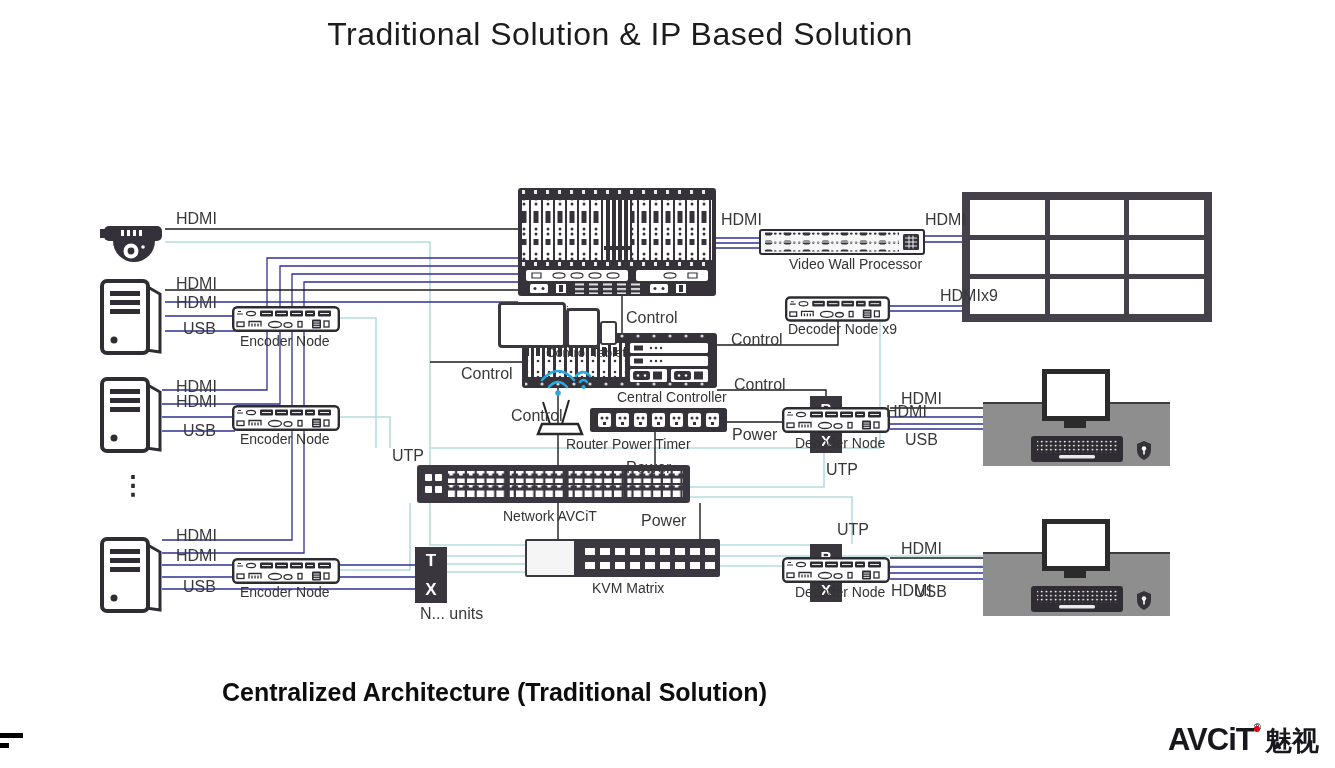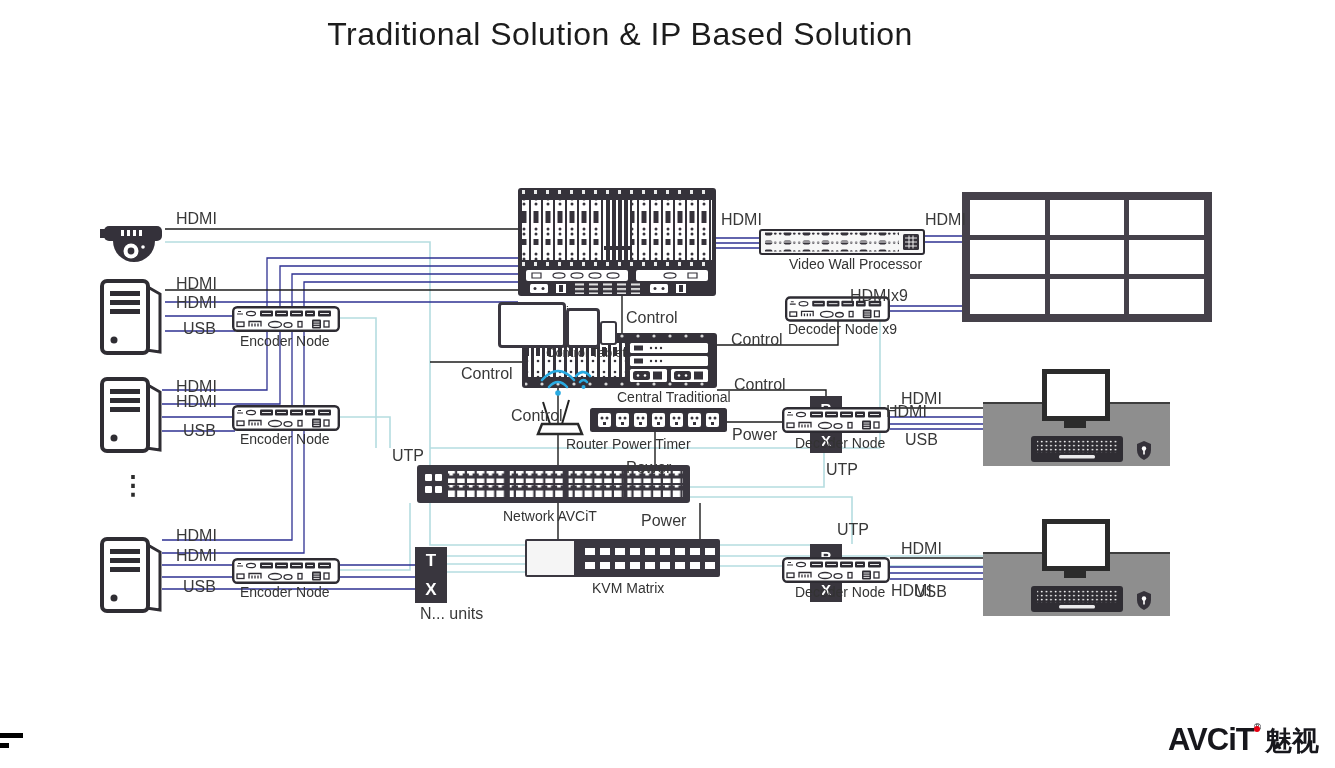--- a/index.html
+++ b/index.html
@@ -510,31 +510,31 @@
   <div class="lbl" style="left:176px;top:547px">HDMI</div>
   <div class="lbl" style="left:183px;top:578px">USB</div>
   <div class="lbl lbl-big" style="left:240px;top:585px">Encoder Node</div>
 
   <div class="lbl" style="left:420px;top:605px">N... units</div>
 
   <div class="lbl" style="left:721px;top:211px">HDMI</div>
   <div class="lbl" style="left:925px;top:211px">HDMI</div>
   <div class="lbl lbl-big" style="left:789px;top:257px">Video Wall Processor</div>
 
-  <div class="lbl" style="left:850px;top:287px">HDMIx9</div>
+  <div class="lbl" style="left:940px;top:287px">HDMIx9</div>
   <div class="lbl lbl-big" style="left:788px;top:322px">Decoder Node x9</div>
 
   <div class="lbl" style="left:626px;top:309px">Control</div>
   <div class="lbl" style="left:731px;top:331px">Control</div>
   <div class="lbl" style="left:734px;top:376px">Control</div>
   <div class="lbl" style="left:461px;top:365px">Control</div>
   <div class="lbl" style="left:511px;top:407px">Control</div>
 
   <div class="lbl lbl-big" style="left:546px;top:346px;z-index:6;font-size:13px">Control Tablet</div>
-  <div class="lbl lbl-big" style="left:617px;top:390px">Central Traditional</div>
+  <div class="lbl lbl-big" style="left:617px;top:390px">Central Controller</div>
   <div class="lbl lbl-big" style="left:566px;top:437px">Router</div>
   <div class="lbl lbl-big" style="left:612px;top:437px">Power Timer</div>
 
   <div class="lbl" style="left:732px;top:426px">Power</div>
   <div class="lbl" style="left:626px;top:459px">Power</div>
   <div class="lbl" style="left:641px;top:512px">Power</div>
 
   <div class="lbl" style="left:392px;top:447px">UTP</div>
   <div class="lbl" style="left:826px;top:461px">UTP</div>
   <div class="lbl" style="left:837px;top:521px">UTP</div>
@@ -545,20 +545,21 @@
   <div class="lbl lbl-big" style="left:795px;top:436px">Decoder Node</div>
   <div class="lbl" style="left:901px;top:390px">HDMI</div>
   <div class="lbl" style="left:886px;top:403px">HDMI</div>
   <div class="lbl" style="left:905px;top:431px">USB</div>
 
   <div class="lbl lbl-big" style="left:795px;top:585px">Decoder Node</div>
   <div class="lbl" style="left:901px;top:540px">HDMI</div>
   <div class="lbl" style="left:891px;top:582px">HDMI</div>
   <div class="lbl" style="left:914px;top:583px">USB</div>
 
+  <div class="foot" style="top:678px">Centralized Architecture (Traditional Solution)</div>
 
   <div class="logo">
     <span class="logo-brand">AVCiT</span><span class="logo-reg">®</span><span class="logo-cjk">魅视</span>
     <span class="logo-dot"></span>
   </div>
 
   <div class="corner-bar" style="left:0;top:733px;width:23px;height:5px"></div>
   <div class="corner-bar" style="left:0;top:743px;width:9px;height:5px"></div>
 
 </div>

